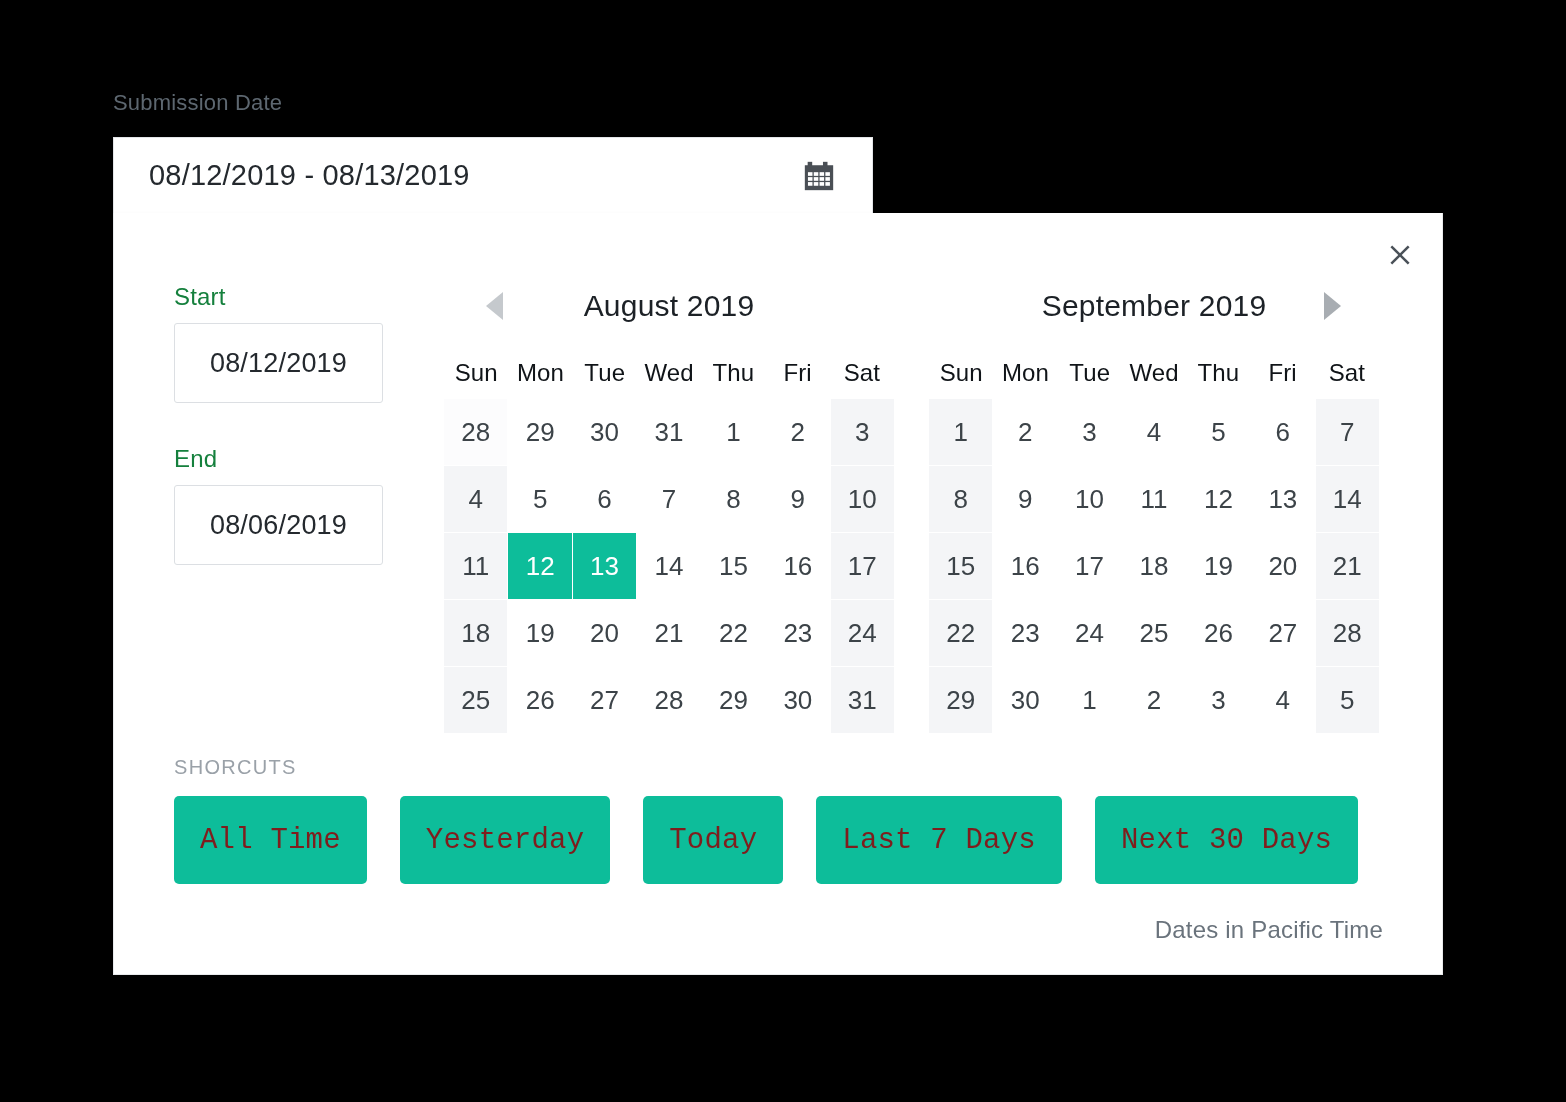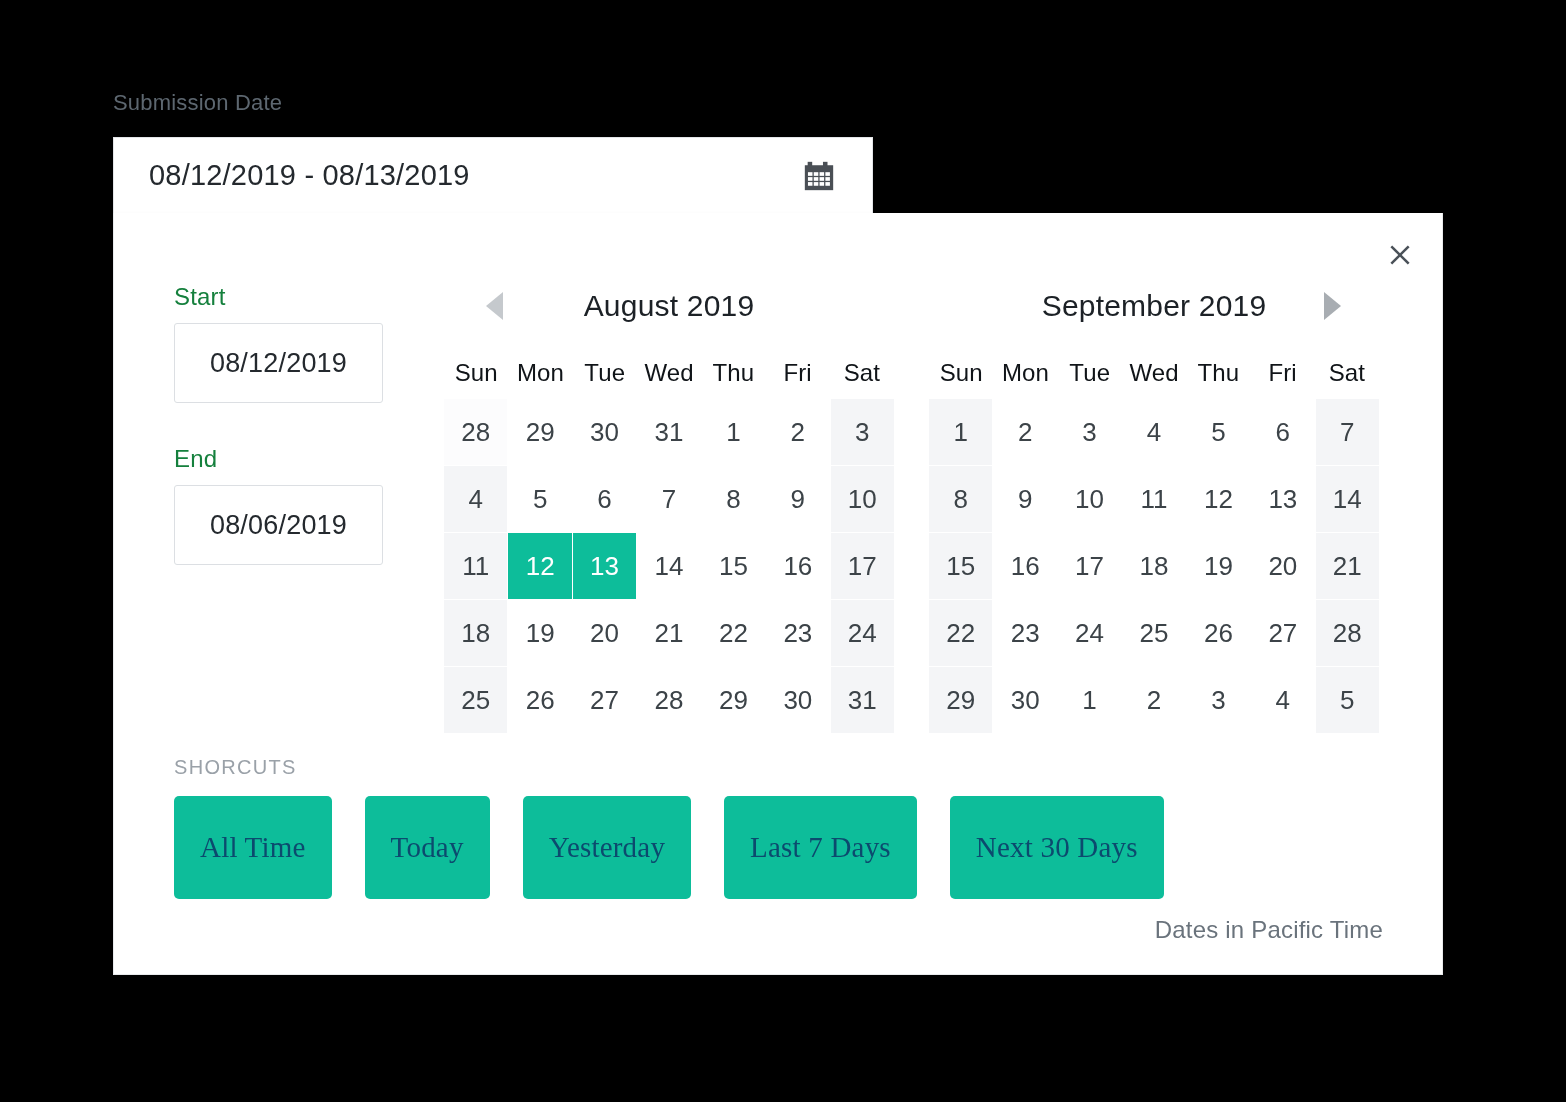--- a/index.html
+++ b/index.html
@@ -127,28 +127,28 @@
     color: #9aa1a8;
   }
   .shortcuts-row {
     position: absolute;
     left: 60px;
     top: 583px;
     display: flex;
     gap: 33px;
   }
   .shortcut-btn {
-    height: 103px;
+    height: 88px;
     padding: 0 26px;
     border: none;
     border-radius: 5px;
     background: #0dbd9a;
-    color: #0c4a6e;
+    color: #7f1d1d;
     font-size: 29px;
-    font-family: Liberation Serif, serif;
+    font-family: Liberation Mono, monospace;
     letter-spacing: 0.2px;
     cursor: pointer;
     display: flex;
     align-items: center;
     justify-content: center;
     white-space: nowrap;
   }
 
   .tz-note {
     position: absolute;
@@ -393,22 +393,22 @@
             <div class="cell">3</div>
             <div class="cell">4</div>
             <div class="cell weekend">5</div>
           </div>
         </div>
       </div>
 
     <div class="shortcuts-label">SHORCUTS</div>
     <div class="shortcuts-row">
         <button class="shortcut-btn">All Time</button>
+        <button class="shortcut-btn">Yesterday</button>
         <button class="shortcut-btn">Today</button>
-        <button class="shortcut-btn">Yesterday</button>
         <button class="shortcut-btn">Last 7 Days</button>
         <button class="shortcut-btn">Next 30 Days</button>
       </div>
 
     <div class="tz-note">Dates in Pacific Time</div>
 
   </div>
 </div>
 
 </body></html>

